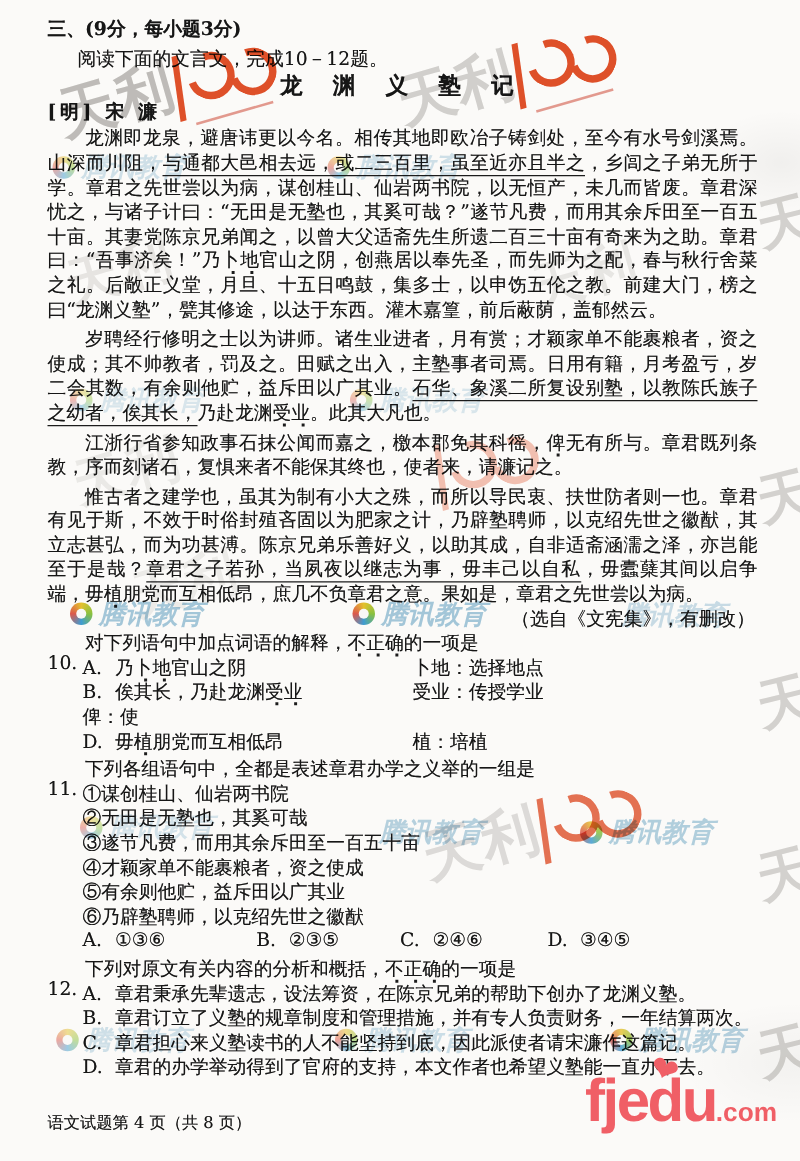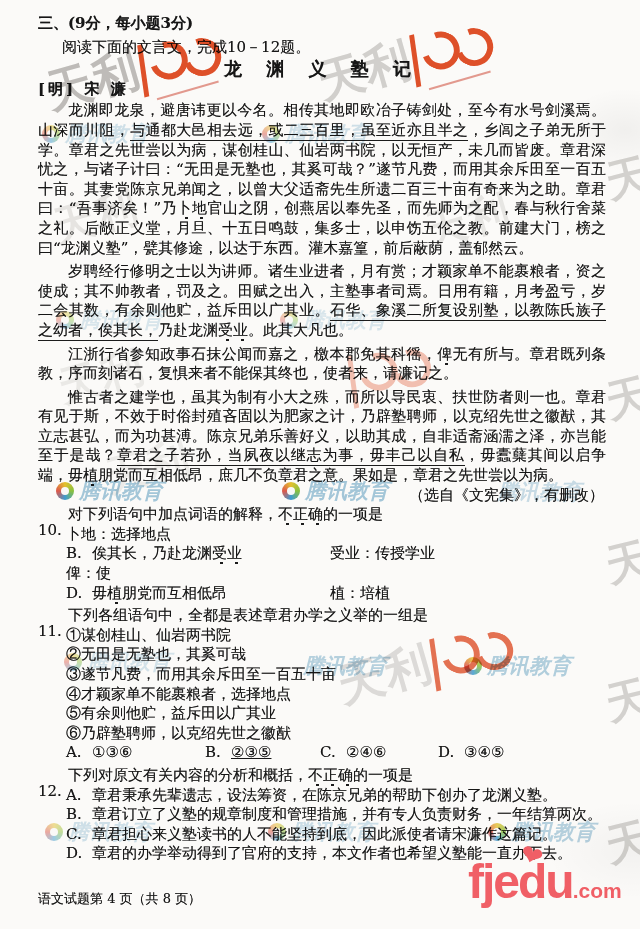--- a/index.html
+++ b/index.html
@@ -30,21 +30,21 @@
   .source-line{text-align:right;margin:0;padding-right:2px;}
   .q{position:relative;padding-left:30px;margin:0;}
   .q.mt{margin-top:3px;}
   .qnum{position:absolute;left:0;top:16px;}
   .optrow{display:flex;padding-left:28px;}
   .optrow .quote{width:264px;}
   .olabel{display:inline-block;width:26px;}
   .subitem{padding-left:28px;}
   .ansrow{display:flex;padding-left:28px;}
   .ansrow .ans:nth-child(1){width:139px;}
-  .ansrow .ans:nth-child(2){width:115px;text-decoration:underline;}
+  .ansrow .ans:nth-child(2){width:115px;}
   .ansrow .ans:nth-child(3){width:118px;}
   .opt-full{padding-left:28px;}
   .footer{ text-align:left;margin-top:25px;font-size:13px;}
 
   
   .wm{position:absolute;pointer-events:none;mix-blend-mode:multiply;z-index:2;}
   .tl-wm{display:flex;align-items:flex-start;transform:rotate(-16deg);}
   .tl-text{font-family:"DejaVu Sans","Liberation Sans",sans-serif;font-weight:bold;
     font-size:46px;color:#b2b0ad;letter-spacing:2px;line-height:1;opacity:.8;}
   .tl-logo{position:relative;width:92px;height:64px;color:#e2512a;flex:0 0 auto;}
@@ -91,20 +91,21 @@
 
     <p class="para"><span>惟古者之建学也，虽其为制有小大之殊，而所以导民衷、扶世防者则一也。章君有见于斯，不效于时俗封殖吝固以为肥家之计，乃辟塾聘师，以克绍先世之徽猷，其立志甚弘，而为功甚溥。陈京兄弟乐善好义，以助其成，自非适斋涵濡之泽，亦岂能至于是哉？</span><span class="ul">章君之子若孙，当夙夜以继志为事，毋丰己以自私</span><span>，毋蠹蘖其间以启争端，毋</span><span class="dots">植</span><span>朋党而互相低昂，庶几不负章君之意。果如是，章君之先世尝以为病。</span></p>
 
     <p class="source-line">（选自《文宪集》，有删改）</p>
 
     <div class="q">
       <span class="qnum">10.</span>
       <span><span>对下列语句中加点词语的解释，</span><span class="dots">不正确</span><span>的一项是</span></span>
     </div>
     <div class="optrow">
+      <span class="quote"><span class="olabel">A.</span><span>乃</span><span class="dots">卜地</span><span>官山之阴</span></span>
       <span class="gloss">卜地：选择地点</span>
     </div>
     <div class="optrow">
       <span class="quote"><span class="olabel">B.</span><span>俟其长，乃赴龙渊</span><span class="dots">受业</span><span></span></span>
       <span class="gloss">受业：传授学业</span>
     </div>
     <div class="optrow">
       <span class="gloss">俾：使</span>
     </div>
     <div class="optrow">
@@ -112,21 +113,21 @@
       <span class="gloss">植：培植</span>
     </div>
 
     <div class="q mt">
       <span class="qnum">11.</span>
       <span>下列各组语句中，全都是表述章君办学之义举的一组是</span>
     </div>
     <div class="subitem">①谋创桂山、仙岩两书院</div>
     <div class="subitem">②无田是无塾也，其奚可哉</div>
     <div class="subitem">③遂节凡费，而用其余斥田至一百五十亩</div>
-    <div class="subitem">④才颖家单不能裹粮者，选择地点</div>
+    <div class="subitem">④才颖家单不能裹粮者，资之使成</div>
     <div class="subitem">⑤有余则他贮，益斥田以广其业</div>
     <div class="subitem">⑥乃辟塾聘师，以克绍先世之徽猷</div>
     <div class="ansrow">
       <span class="ans"><span class="olabel">A.</span><span>①③⑥</span></span>
       <span class="ans"><span class="olabel">B.</span><span>②③⑤</span></span>
       <span class="ans"><span class="olabel">C.</span><span>②④⑥</span></span>
       <span class="ans"><span class="olabel">D.</span><span>③④⑤</span></span>
     </div>
 
     <div class="q mt">

